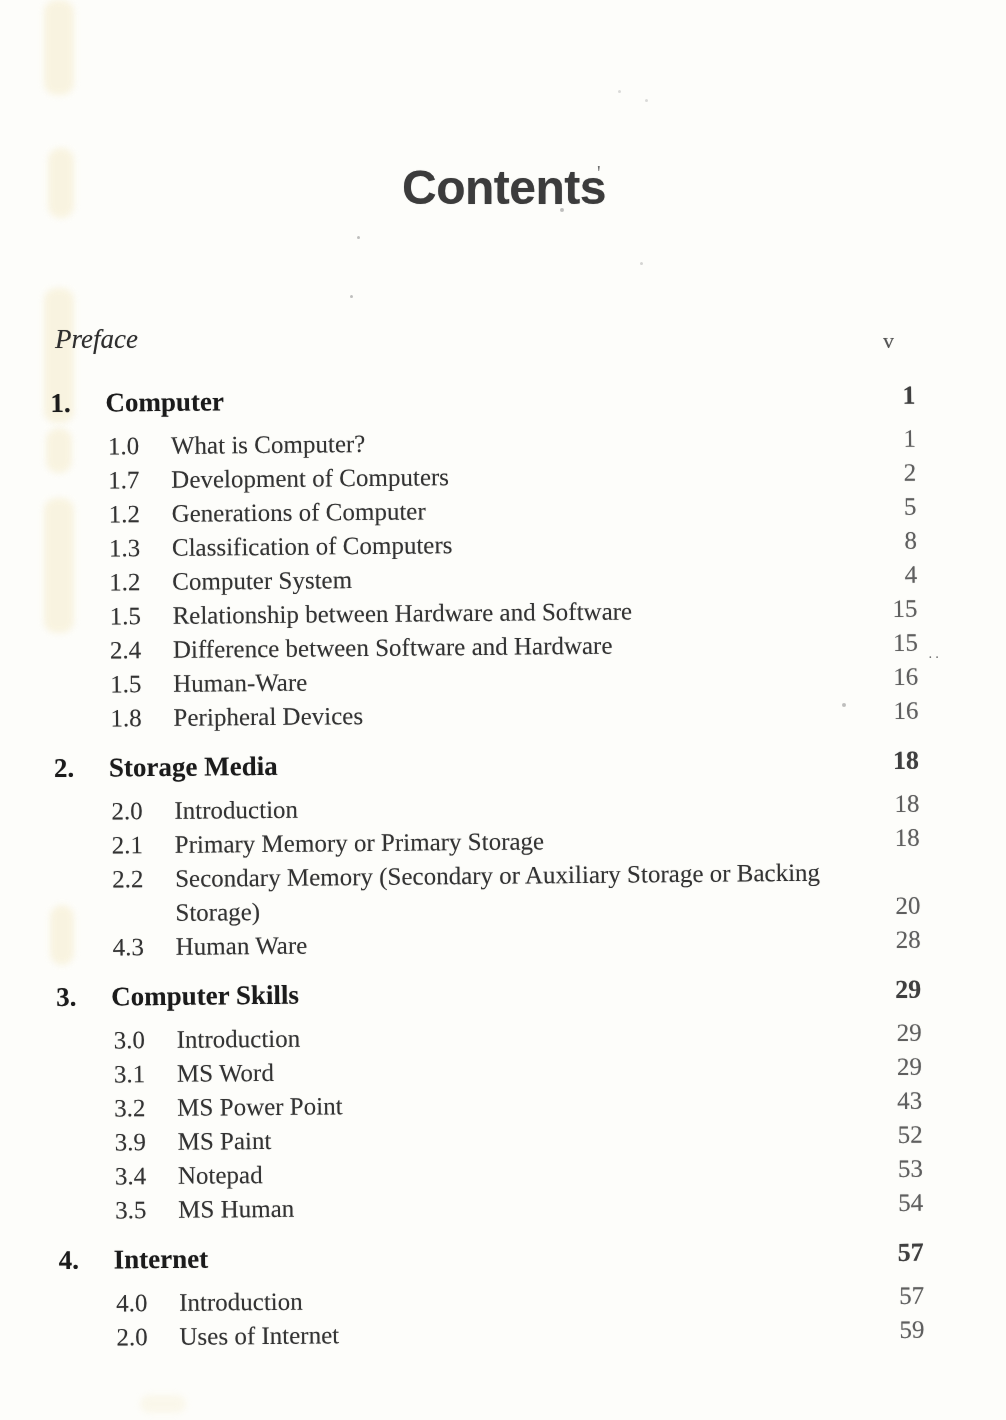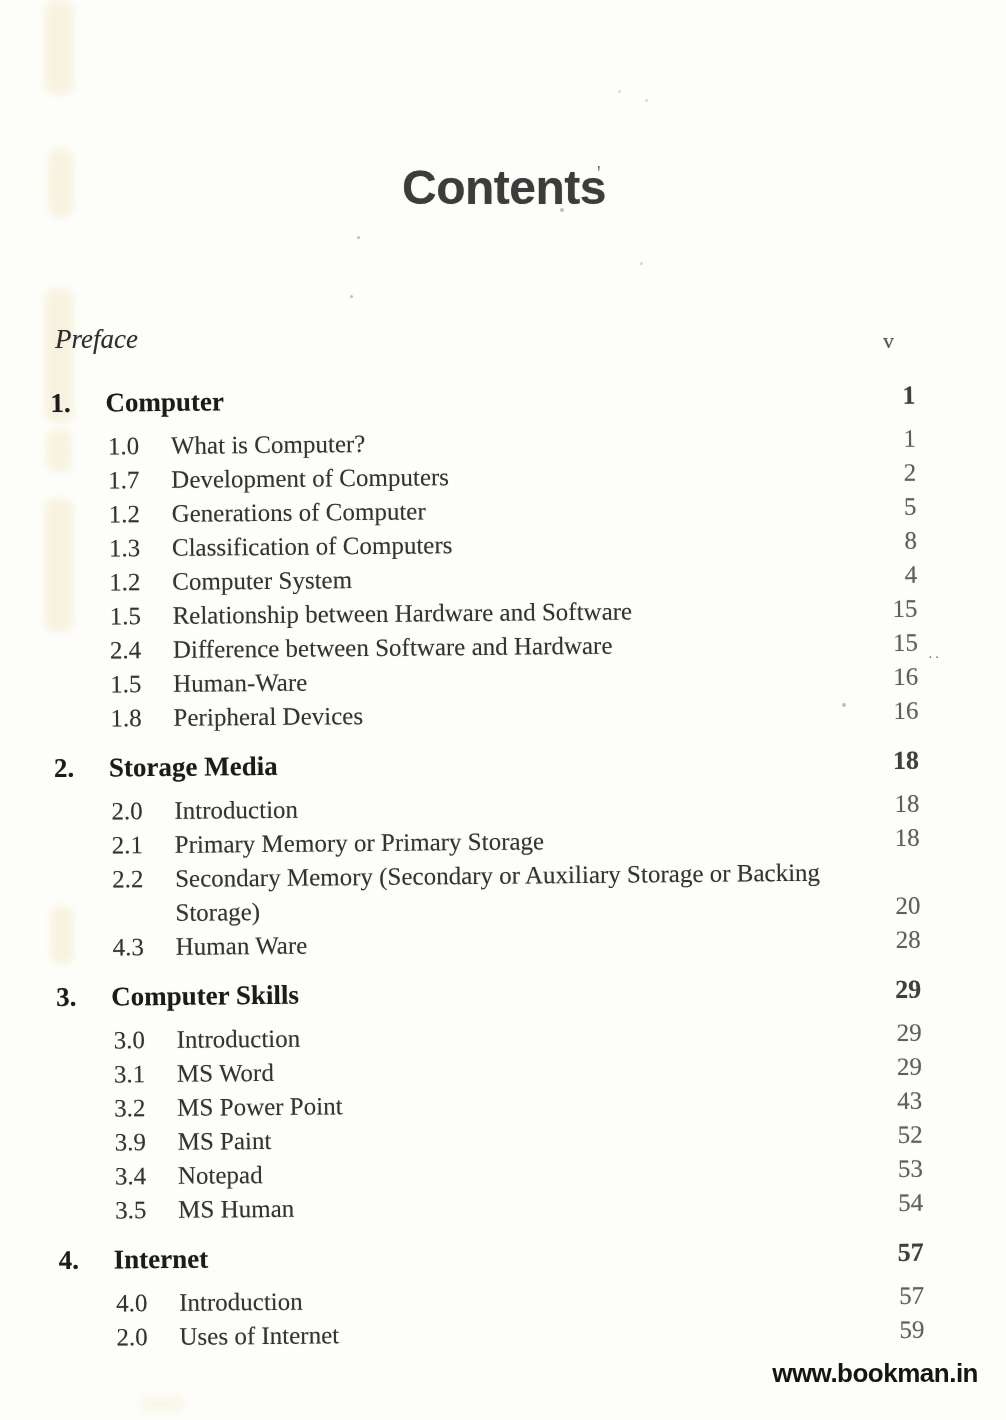--- a/index.html
+++ b/index.html
@@ -264,15 +264,14 @@
       </div>
       <div class="row section">
         <span class="snum">2.0</span>
         <span>Uses of Internet</span>
         <span class="pg">59</span>
       </div>
 
     </div>
   </div>
 
-  <div class="watermark" style="color: rgb(21, 21, 21);">www.bookman.in</div>
 
 </div>
 
 </body></html>

